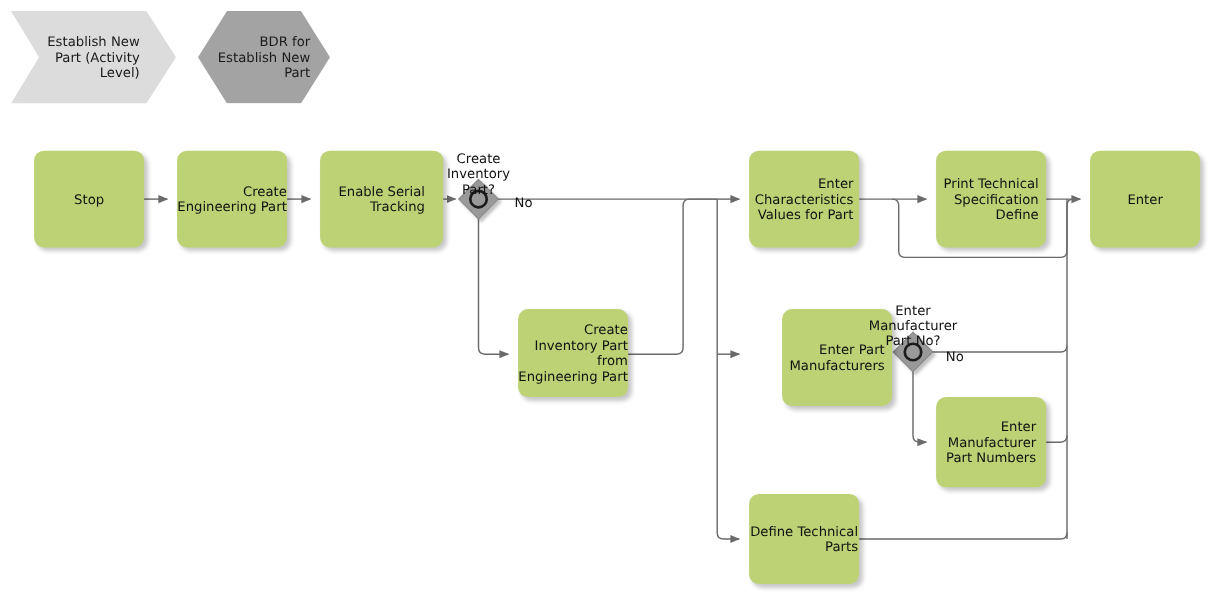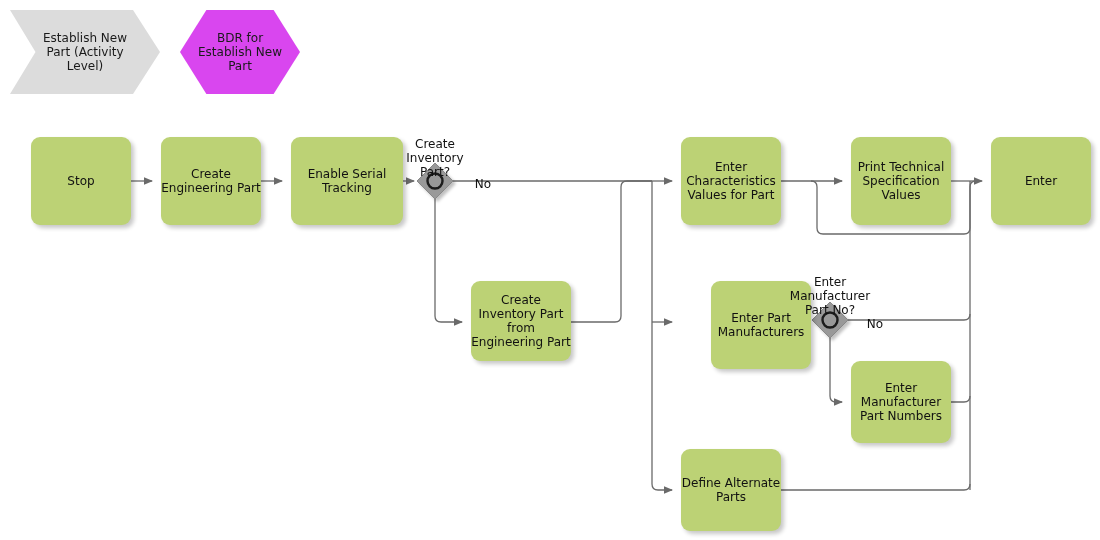--- a/index.html
+++ b/index.html
@@ -1,33 +1,33 @@
 <!DOCTYPE html>
 <html><head>
 <meta charset="utf-8">
 <style>
   html,body{margin:0;padding:0;background:#ffffff;}
   body{width:1100px;height:540px;overflow:hidden;
        font-family:"DejaVu Sans", sans-serif;}
   #stage{position:relative;width:1100px;height:540px;}
   svg.layer{position:absolute;left:0;top:0;width:1100px;height:540px;}
   .node{position:absolute;box-sizing:border-box;display:flex;align-items:center;
-        justify-content:center;text-align:center;}
+        justify-content:center;text-align:right;}
   .task{background:#bcd275;border-radius:9px;color:#111111;font-size:12px;
         line-height:14px;box-shadow:3px 3px 4px rgba(0,0,0,0.22);}
   .chev-wrap,.hex-wrap{color:#1a1a1a;font-size:12px;line-height:14px;}
   .chev{background:#dcdcdc;
         clip-path:polygon(0% 0%, 82% 0%, 100% 50%, 82% 100%, 0% 100%, 17% 50%);
         filter:drop-shadow(3px 3px 3px rgba(0,0,0,0.20));}
-  .hex{background:#d946ef;
+  .hex{background:#a3a3a3;
        clip-path:polygon(22% 0%, 78% 0%, 100% 50%, 78% 100%, 22% 100%, 0% 50%);
        filter:drop-shadow(3px 3px 3px rgba(0,0,0,0.20));}
   .lbl{position:absolute;font-size:12px;line-height:14px;color:#111111;
        text-align:center;white-space:pre-line;}
-  .lbl.left{text-align:right;}
+  .lbl.left{text-align:center;}
 </style>
 </head>
 <body>
 
 <div id="stage">
 
   <svg class="layer">
     <defs>
       <marker id="arr" markerWidth="9" markerHeight="9" refX="8" refY="4.5" orient="auto" markerUnits="userSpaceOnUse">
         <path d="M0,0.8 L9,4.5 L0,8.2 Z" fill="#6a6a6a"></path>
@@ -126,40 +126,40 @@
 
   <div class="node task" style="left:681px;top:137px;width:100px;height:88px;">
     <span style="white-space:pre-line;">Enter
 Characteristics
 Values for Part</span>
   </div>
 
   <div class="node task" style="left:851px;top:137px;width:100px;height:88px;">
     <span style="white-space:pre-line;">Print Technical
 Specification
-Values</span>
+Define</span>
   </div>
 
   <div class="node task" style="left:991px;top:137px;width:100px;height:88px;">
     <span style="white-space:pre-line;">Enter</span>
   </div>
 
   <div class="node task" style="left:711px;top:281px;width:100px;height:88px;">
     <span style="white-space:pre-line;">Enter Part
 Manufacturers</span>
   </div>
 
   <div class="node task" style="left:851px;top:361px;width:100px;height:82px;">
     <span style="white-space:pre-line;">Enter
 Manufacturer
 Part Numbers</span>
   </div>
 
   <div class="node task" style="left:681px;top:449px;width:100px;height:82px;">
-    <span style="white-space:pre-line;">Define Alternate
+    <span style="white-space:pre-line;">Define Technical
 Parts</span>
   </div>
 
   <div class="lbl" style="left:385px;top:123px;width:100px;">
     <span>Create
 Inventory
 Part?</span>
   </div>
   <div class="lbl left" style="left:461px;top:163px;width:30px;">
     <span>No</span>

